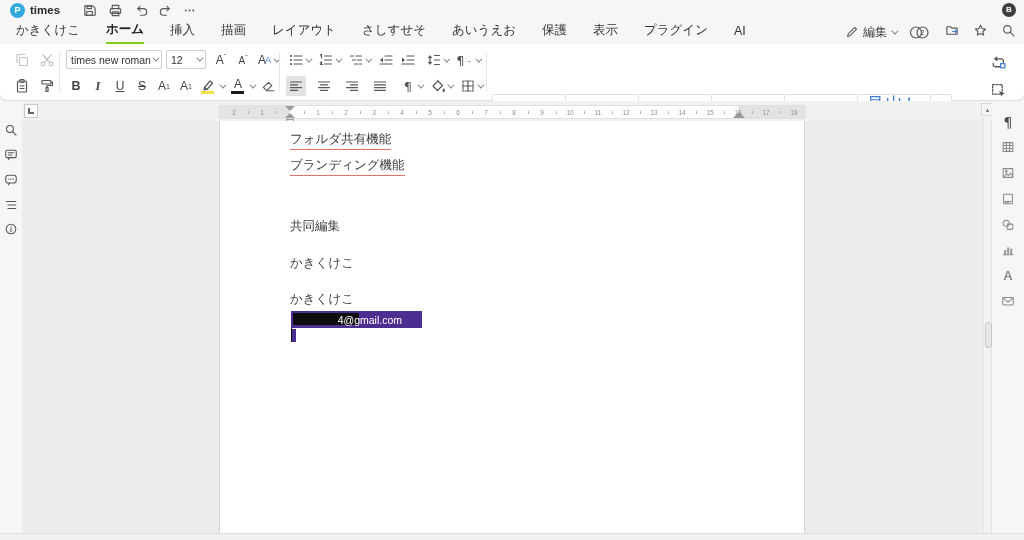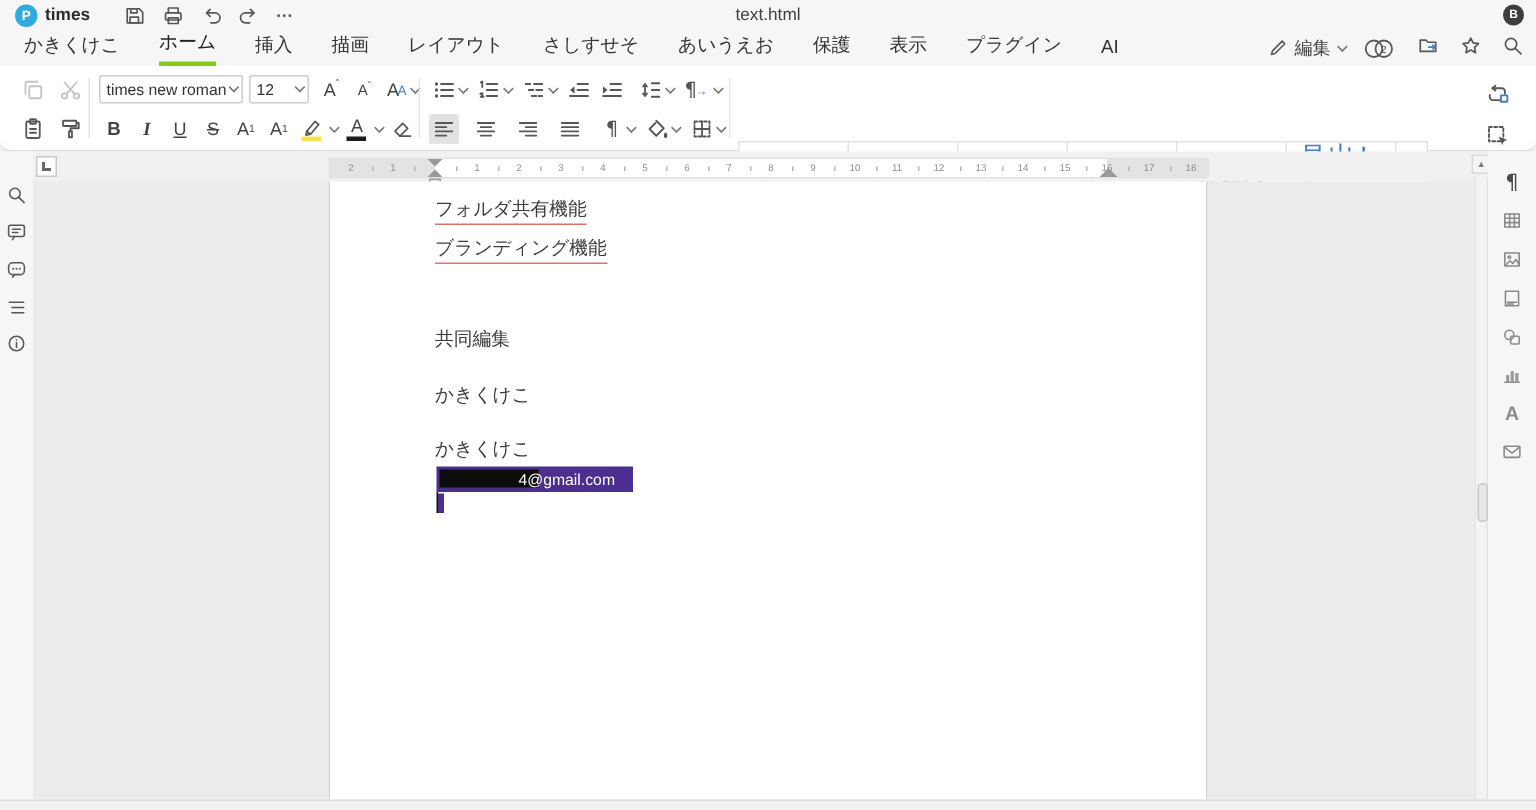--- a/index.html
+++ b/index.html
@@ -14,21 +14,21 @@
   #brand{position:absolute;left:30px;top:4px;font-size:11.5px;font-weight:bold;color:#2b2b2b}
   .qbtn{position:absolute;top:2px;width:18px;height:17px;display:flex;align-items:center;justify-content:center}
   #doc-title{position:absolute;left:0;right:0;top:4px;text-align:center;font-size:11.5px;color:#3f3f3f}
   #avatar{position:absolute;right:8px;top:3px;width:14px;height:14px;border-radius:50%;background:#3d3d3d;color:#fff;
           font-size:8px;font-weight:bold;text-align:center;line-height:14px}
 
   
   #menubar{position:absolute;left:0;top:20px;width:1024px;height:24px;background:#f6f6f6}
   #tabs{position:absolute;left:16px;top:0;height:22px;display:flex;gap:26px;align-items:center}
   .tab{font-size:12.5px;color:#333;padding:3px 0 4px 0;white-space:nowrap}
-  .tab.active{border-bottom:4px solid #84cc16;font-weight:normal;color:#222}
+  .tab.active{border-bottom:2px solid #84cc16;font-weight:bold;color:#222}
   #menu-right{position:absolute;right:8px;top:2px;height:20px;display:flex;gap:13px;align-items:center}
   #edit-mode{display:flex;align-items:center;gap:4px;font-size:12px;color:#444}
 
   .cv{display:inline-block;width:5px;height:5px;border-right:1.2px solid #777;border-bottom:1.2px solid #777;
       transform:rotate(45deg) translateY(-2px)}
 
   
   #toolbar{position:absolute;left:0;top:44px;width:1024px;height:57px;background:#fff;
            border-bottom:1px solid #dedede;border-radius:0 0 7px 7px}
   .tb{position:absolute;width:20px;height:20px;display:flex;align-items:center;justify-content:center;color:#4c4c4c}
@@ -62,21 +62,21 @@
   .tri{position:absolute;width:0;height:0}
 
   
   #canvas{position:absolute;left:22px;top:121px;width:961px;height:412px;background:#ececec}
   #page{position:absolute;left:197px;top:0;width:586px;height:412px;background:#fff;
         border-left:1px solid #d4d4d4;border-right:1px solid #d4d4d4}
   .h-link{position:absolute;left:70px;font-size:12.5px;color:#3c3c3c;border-bottom:1.4px solid #df7468;padding-bottom:1px;white-space:nowrap}
   .para{position:absolute;left:70px;font-size:12.5px;color:#3c3c3c;white-space:nowrap}
   #selection{position:absolute;left:71px;top:190px;width:131px;height:17px;background:#4b2e8f}
   #redaction{position:absolute;left:2px;top:2px;width:66px;height:12px;background:#0d0d0d}
-  #sel-text{position:absolute;right:12px;top:2.5px;font-size:10.5px;color:#fff;white-space:nowrap}
+  #sel-text{position:absolute;right:20px;top:2.5px;font-size:10.5px;color:#fff;white-space:nowrap}
   #sel-sliver{position:absolute;left:72px;top:208px;width:4px;height:13px;background:#4b2e8f}
   #caret{position:absolute;left:70.5px;top:207px;width:1.5px;height:14px;background:#111}
 
   
   #lsb{position:absolute;left:0;top:101px;width:22px;height:439px;background:#f6f6f6}
   .lsb-btn{position:absolute;left:3px;width:16px;height:16px;display:flex;align-items:center;justify-content:center}
   #rsb{position:absolute;left:992px;top:101px;width:32px;height:439px;background:#f6f6f6}
   .rsb-btn{position:absolute;left:8px;width:16px;height:16px;display:flex;align-items:center;justify-content:center}
   #vscroll{position:absolute;left:983px;top:118px;width:9px;height:422px;background:#f3f3f3;
            border-left:1px solid #e4e4e4;border-right:1px solid #e4e4e4}
@@ -120,21 +120,20 @@
           <path d="M9.5 3.5L12 6 9.5 8.5"></path>
       </svg>
     </button>
     <button class="qbtn" style="left:180px">
       <svg width="15" height="15" viewBox="0 0 16 16">
         <circle cx="4" cy="8" r="1" fill="#575757"></circle>
           <circle cx="8" cy="8" r="1" fill="#575757"></circle>
           <circle cx="12" cy="8" r="1" fill="#575757"></circle>
       </svg>
     </button>
-    <div id="doc-title">text.html</div>
     <div id="avatar">B</div>
   </div>
 
   <div id="menubar">
     <div id="tabs">
       <span class="tab">かきくけこ</span>
       <span class="tab active">ホーム</span>
       <span class="tab">挿入</span>
       <span class="tab">描画</span>
       <span class="tab">レイアウト</span>

